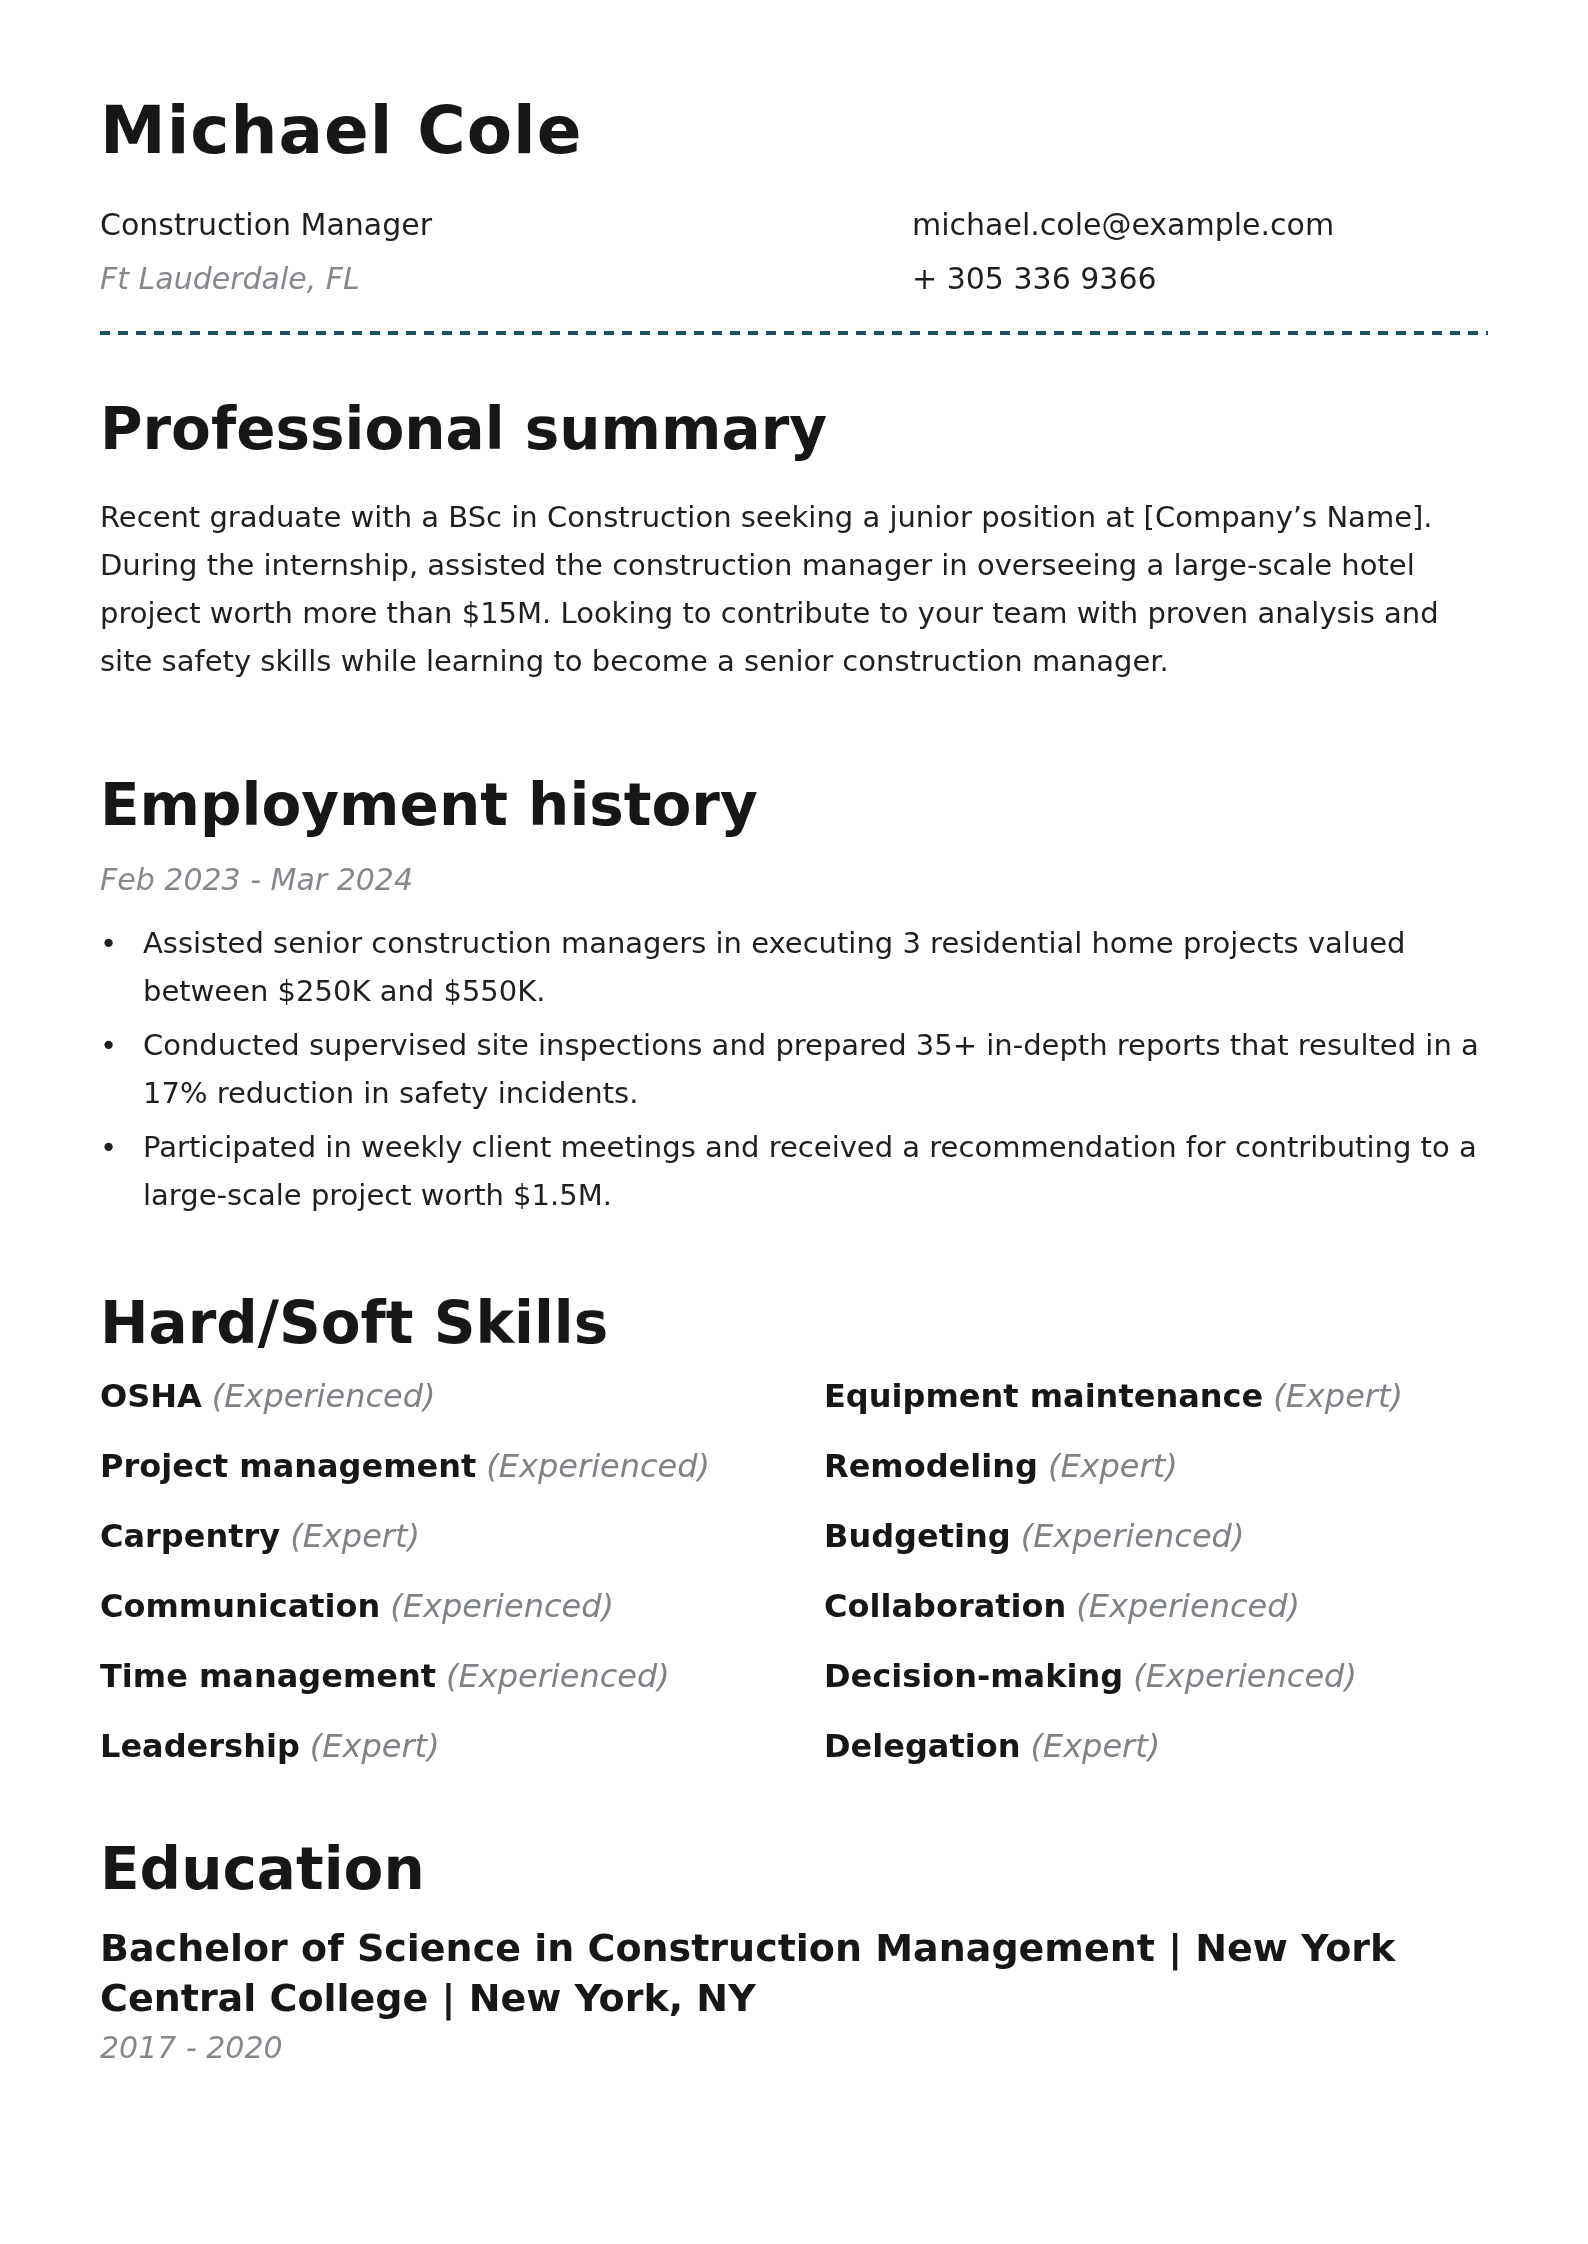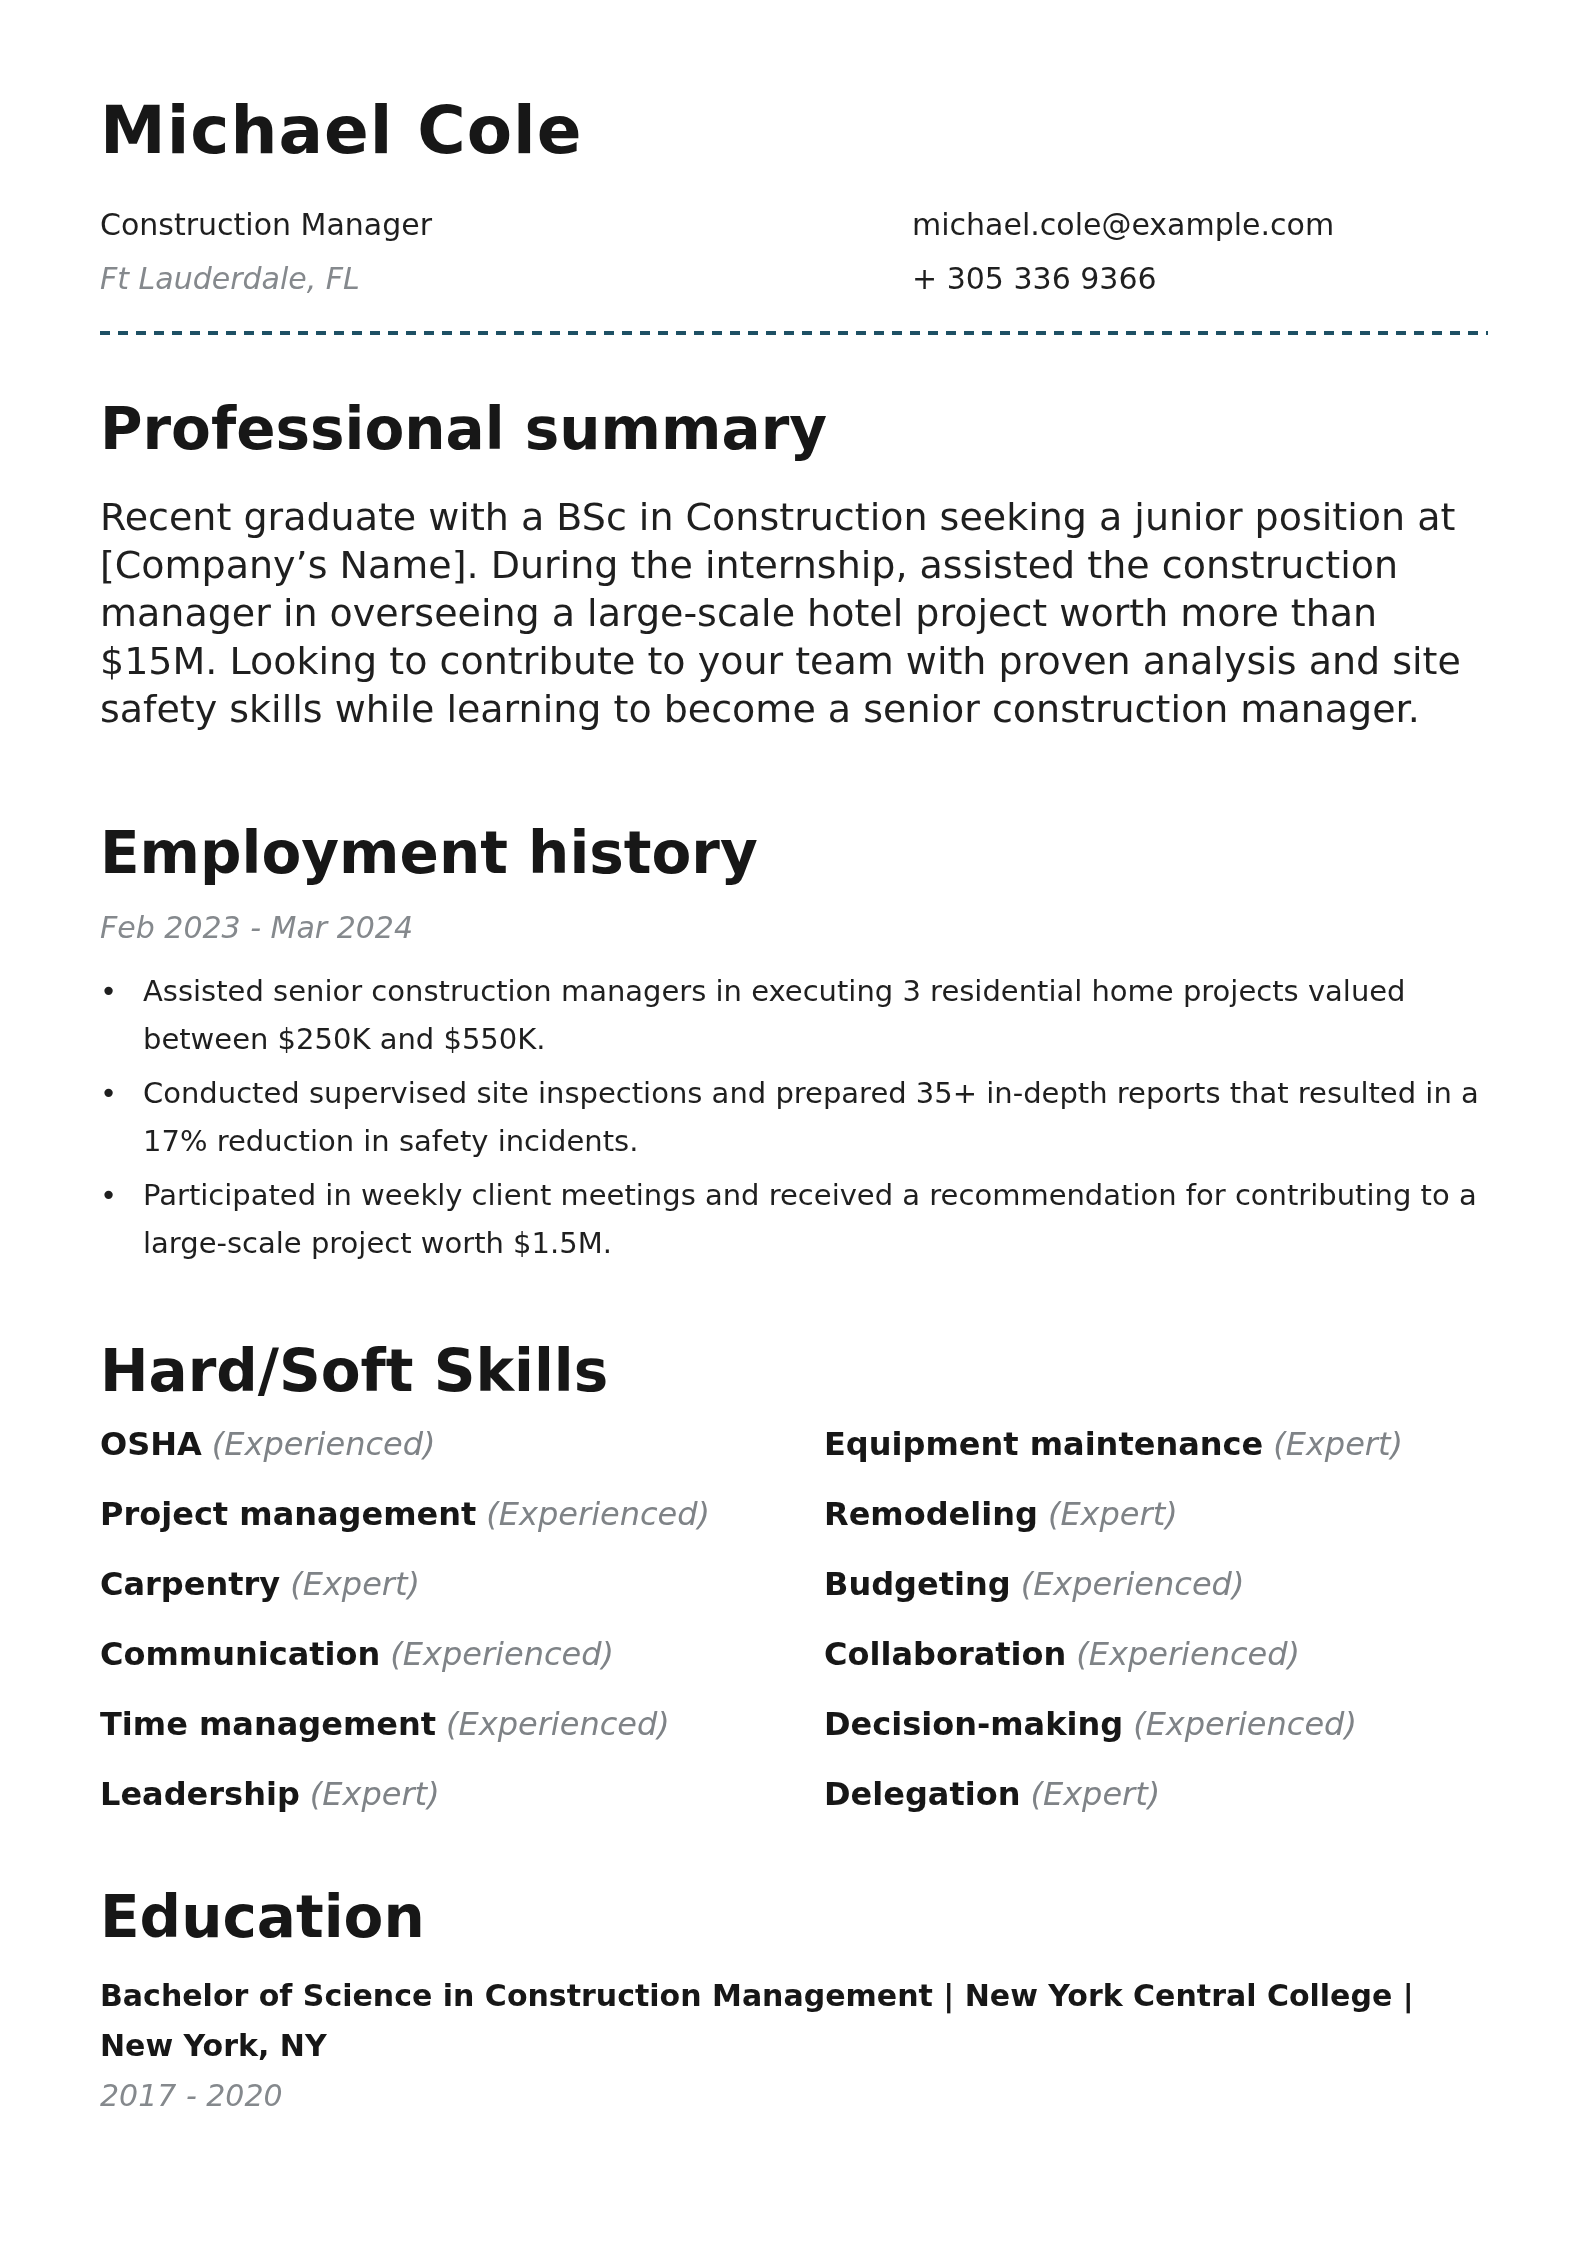--- a/index.html
+++ b/index.html
@@ -56,21 +56,21 @@
     color: #171717;
     line-height: 64px;
   }
   .mt-summary-title { margin-top: 62px; }
   .mt-employment-title { margin-top: 88px; }
   .mt-skills-title { margin-top: 72px; }
   .mt-education-title { margin-top: 74px; }
 
   .summary-body {
     margin-top: 32px;
-    font-size: 38px;
+    font-size: 29px;
     line-height: 48px;
     max-width: 1370px;
   }
 
   .job-heading {
     margin-top: 38px;
     font-size: 30px;
     font-weight: bold;
     color: #171717;
     line-height: 34px;
@@ -109,21 +109,21 @@
     color: #171717;
   }
   .skill-level {
     font-style: italic;
     color: #7f8387;
     margin-left: 10px;
   }
 
   .degree-heading {
     margin-top: 22px;
-    font-size: 30px;
+    font-size: 38px;
     font-weight: bold;
     color: #171717;
     line-height: 50px;
     max-width: 1370px;
   }
   .edu-dates {
     margin-top: 8px;
     font-size: 30px;
     line-height: 34px;
   }

